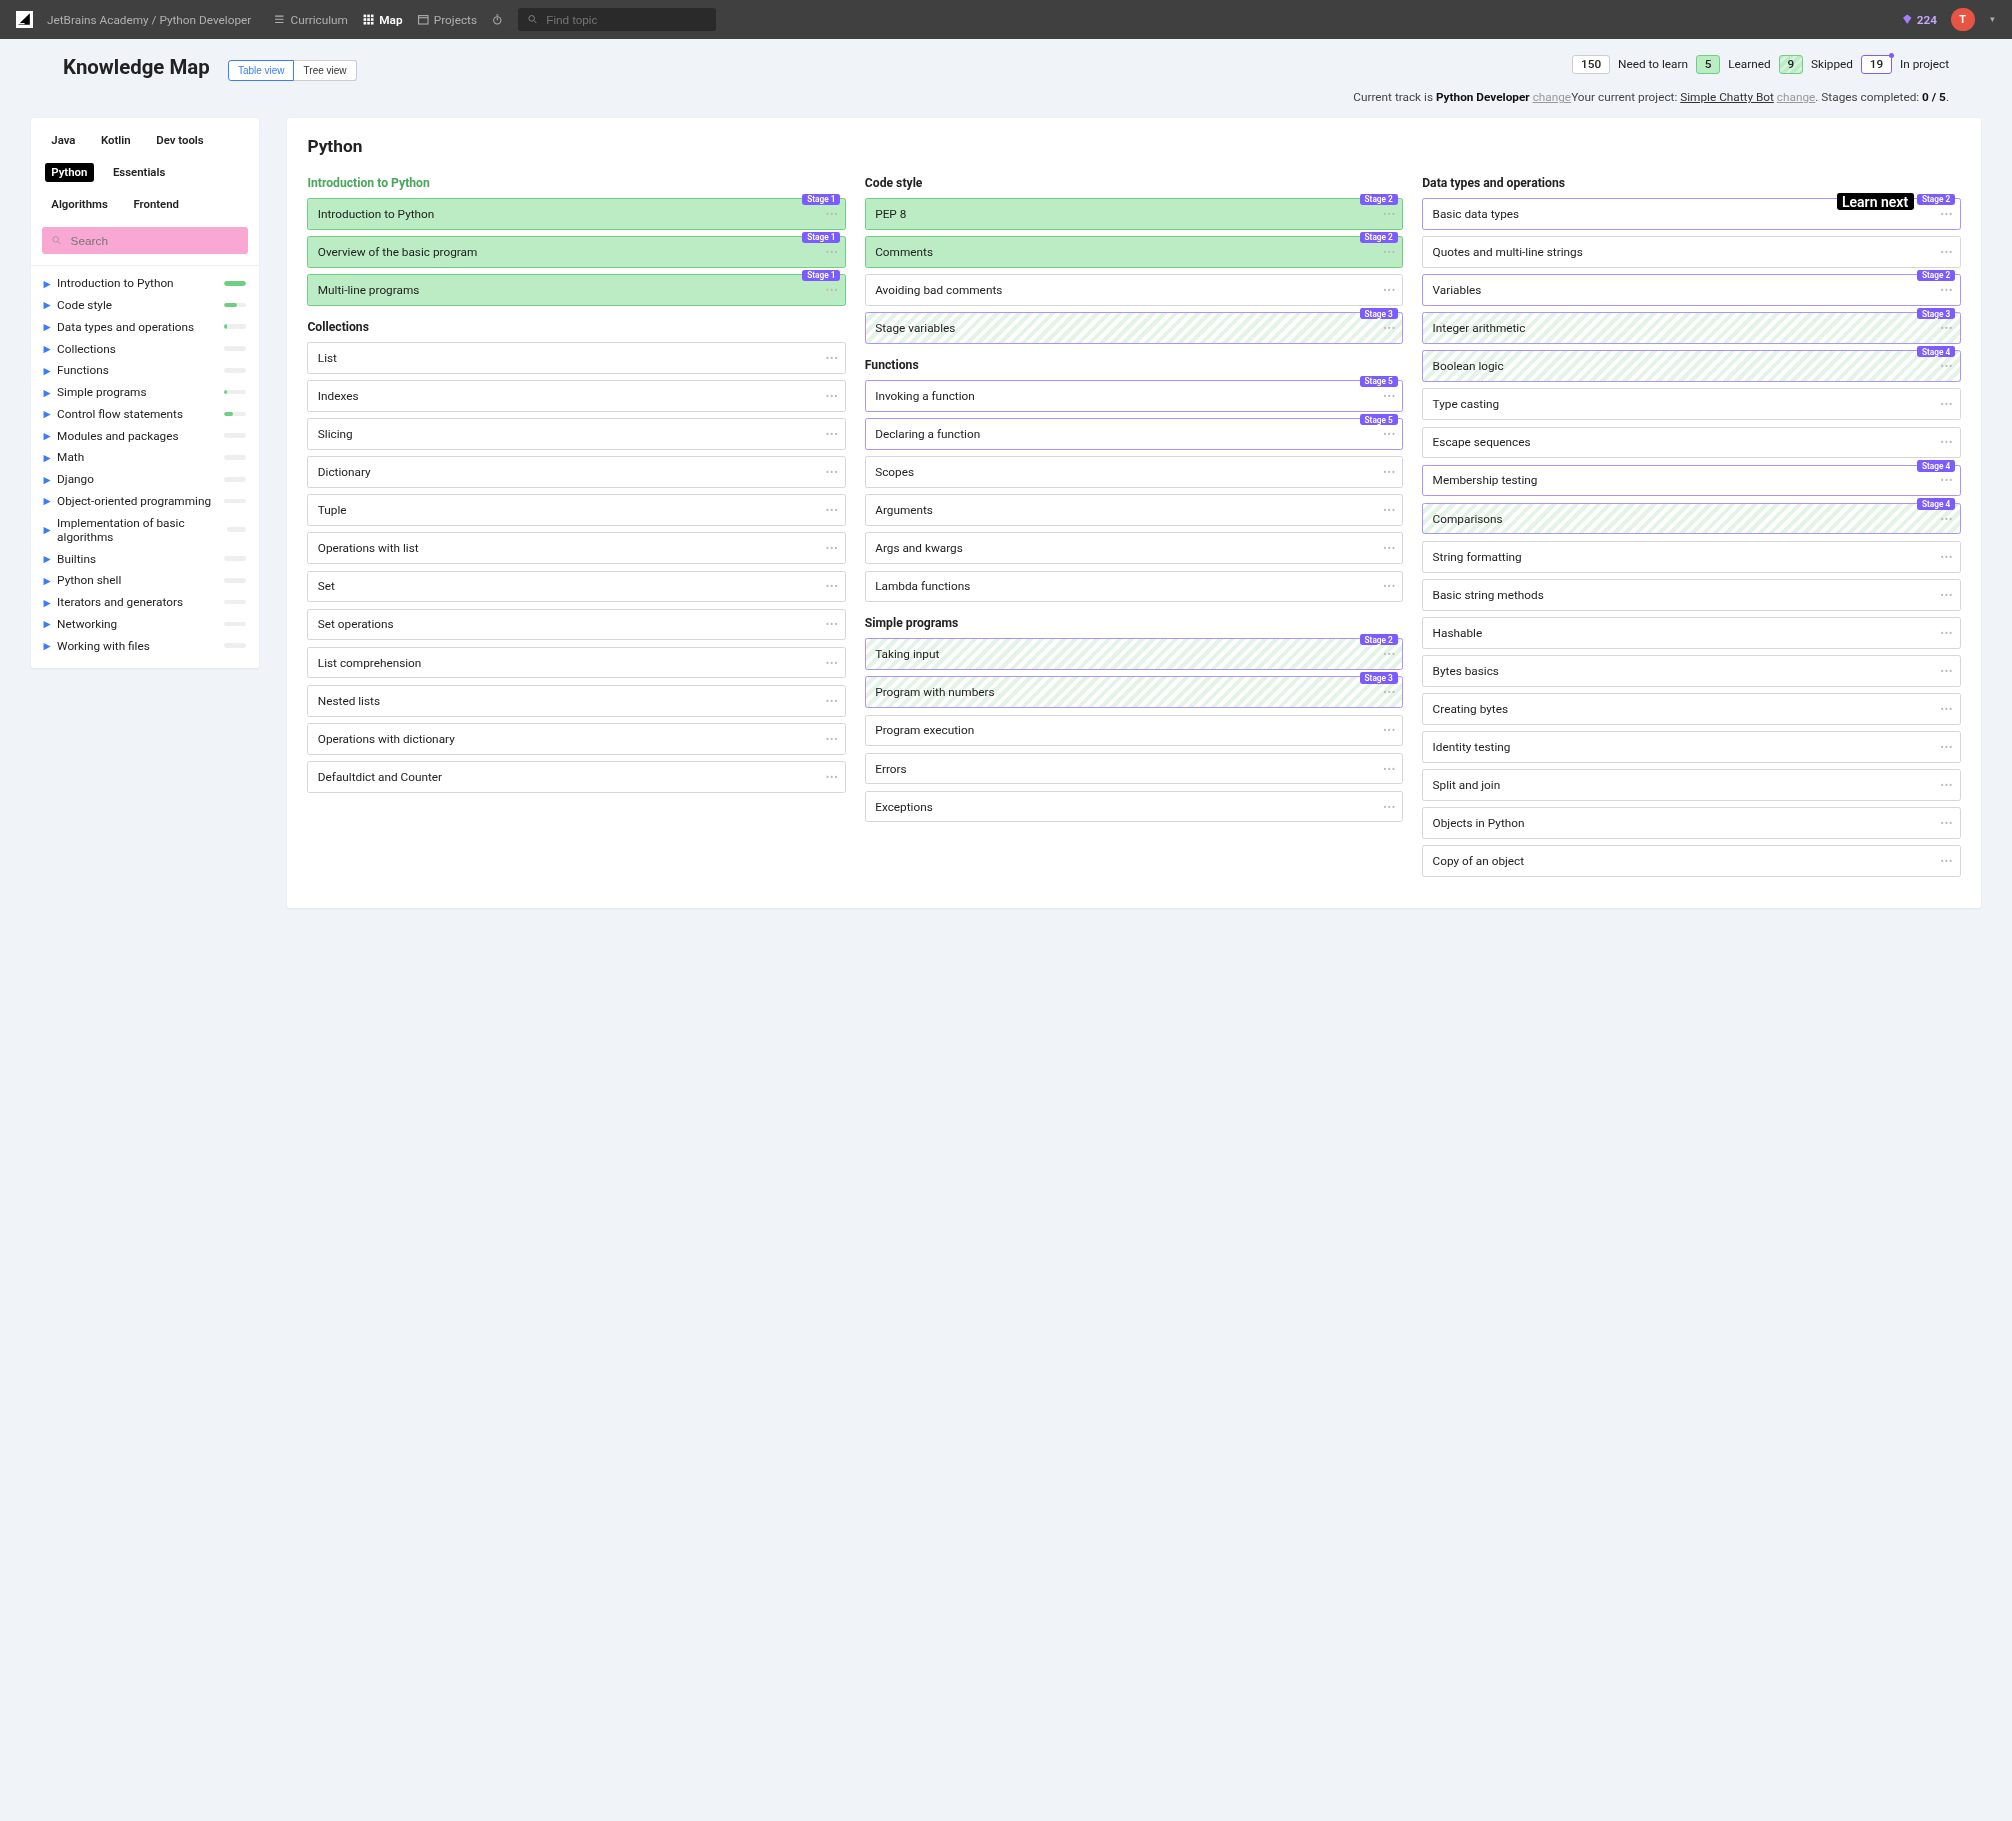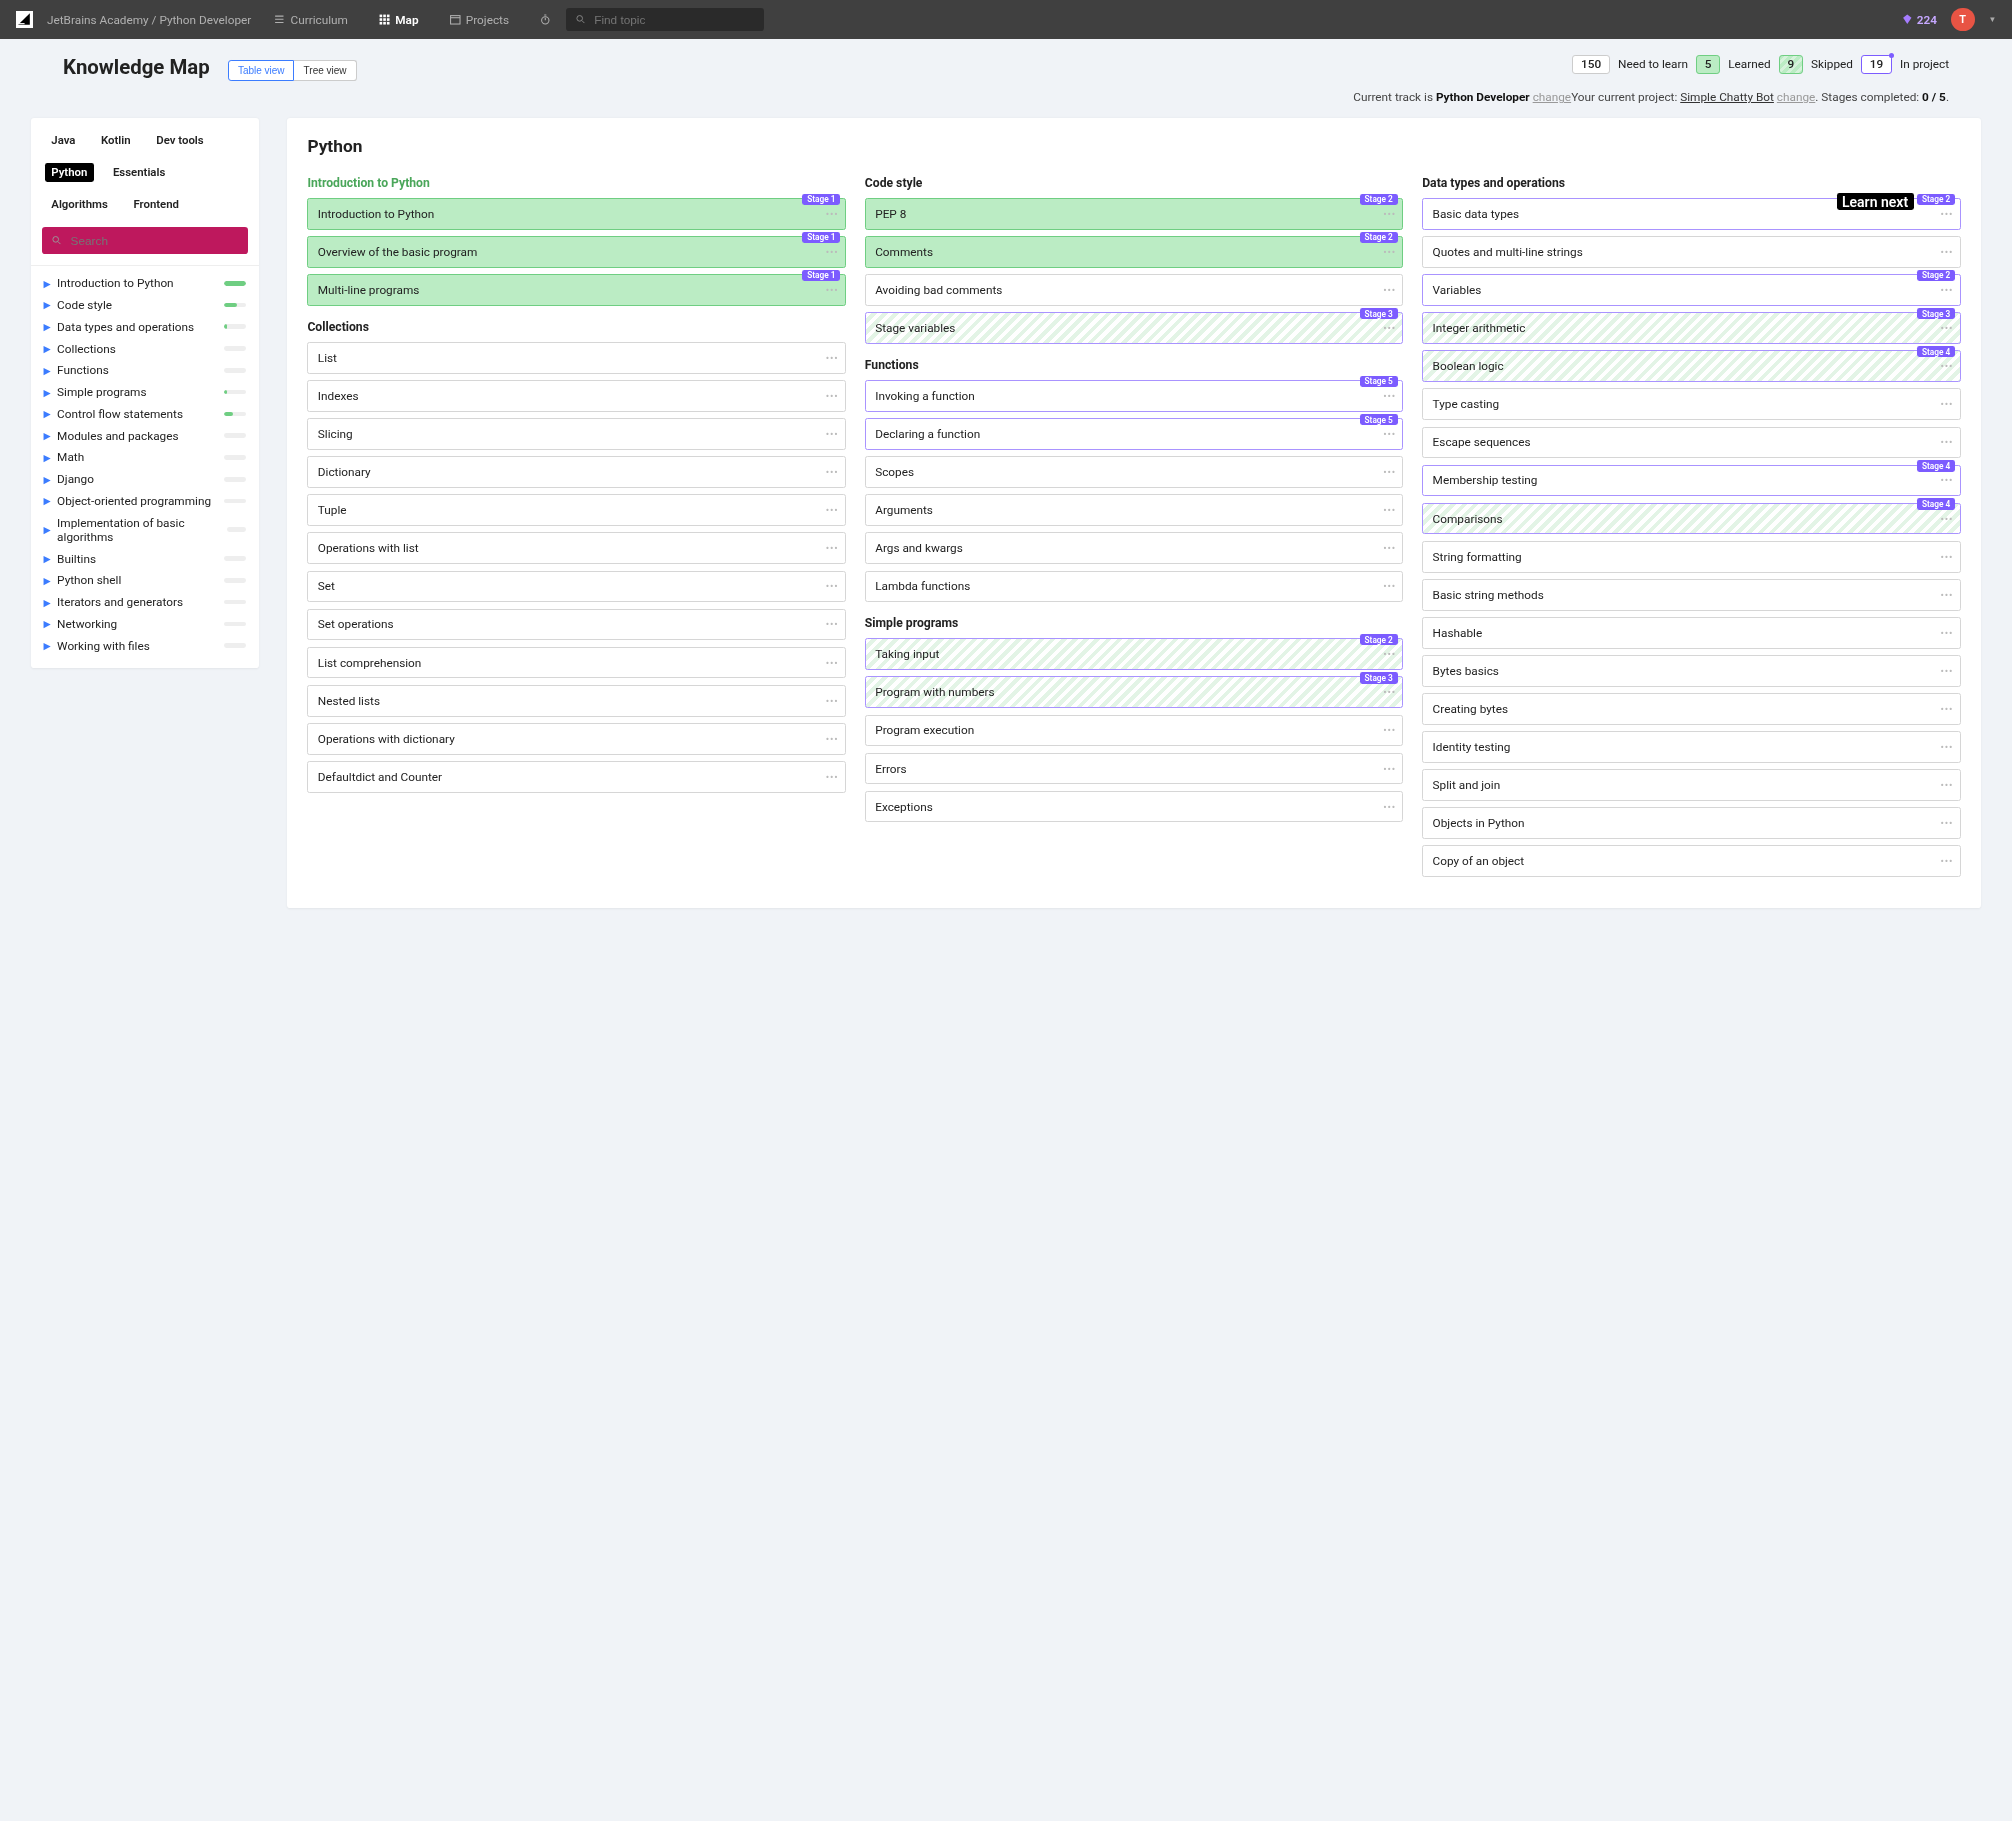--- a/index.html
+++ b/index.html
@@ -3,21 +3,21 @@
 <meta charset="utf-8">
 <style>
   * { box-sizing: border-box; margin: 0; padding: 0; }
   body { font-family: -apple-system, BlinkMacSystemFont, "Segoe UI", Roboto, sans-serif; background: #f0f3f7; color: #222; font-size: 11.8px; }
   
   
   .topbar { background: #404040; height: 39px; display: flex; align-items: center; padding: 0 15.7px; gap: 14px; color: #b0b0b0; }
   .logo { width: 17.3px; height: 17.3px; background: #fff; display: flex; align-items: center; justify-content: center; }
   .logo svg { width: 14px; height: 14px; }
   .breadcrumb { color: #b0b0b0; font-size: 11.8px; }
-  .topnav { display: flex; gap: 30px; margin-left: 7.9px; }
+  .topnav { display: flex; gap: 14px; margin-left: 7.9px; }
   .topnav-item { display: flex; align-items: center; gap: 4.7px; cursor: pointer; color: #b0b0b0; }
   .topnav-item.active { color: #fff; font-weight: 600; }
   .search-wrap { background: #2a2a2a; border-radius: 3.1px; padding: 4.7px 9.4px; display: flex; align-items: center; gap: 7.9px; width: 198px; }
   .search-wrap input { background: transparent; border: none; color: #aaa; font-size: 11.8px; outline: none; width: 100%; }
   .spacer { flex: 1; }
   .gems { display: flex; align-items: center; gap: 3.1px; color: #c6a8ff; font-weight: 600; }
   .avatar { width: 23.6px; height: 23.6px; border-radius: 50%; background: #e85444; color: #fff; display: flex; align-items: center; justify-content: center; font-weight: 600; font-size: 11px; }
   .caret { font-size: 7.9px; color: #aaa; }
 
   
@@ -41,21 +41,21 @@
   .link-change { color: #999; text-decoration: underline; cursor: pointer; }
 
   
   .main { display: flex; gap: 28px; padding: 0 31px 31px; align-items: flex-start; }
 
   
   .sidebar { width: 228px; background: #fff; border-radius: 3.1px; box-shadow: 0 0.8px 2.4px rgba(0,0,0,0.06); padding-bottom: 11px; }
   .side-tabs { display: flex; flex-wrap: wrap; gap: 13px; padding: 12.6px 14px 9.4px; }
   .side-tab { font-size: 11.4px; font-weight: 600; cursor: pointer; padding: 2.4px 6.3px; border-radius: 2.4px; }
   .side-tab.active { background: #000; color: #fff; }
-  .side-search { margin: 4.7px 11px; background: #be185d; border-radius: 3.1px; padding: 6.3px 9.4px; display: flex; align-items: center; gap: 7.9px; }
+  .side-search { margin: 4.7px 11px; background: #f9a8d4; border-radius: 3.1px; padding: 6.3px 9.4px; display: flex; align-items: center; gap: 7.9px; }
   .side-search input { border: none; background: transparent; outline: none; font-size: 11.8px; width: 100%; }
   .side-divider { border-top: 0.8px solid #eee; margin: 11px 0 6.3px; }
   .tree { padding: 0 11px; }
   .tree-item { display: flex; align-items: center; gap: 6.3px; padding: 3.9px 1.6px; cursor: pointer; font-size: 11.8px; }
   .tree-chevron { color: #3b7cff; font-size: 9.4px; }
   .tree-progress { margin-left: auto; width: 22px; height: 4.7px; background: #eee; border-radius: 2.4px; position: relative; overflow: hidden; }
   .tree-progress span { display: block; height: 100%; background: #6fce82; border-radius: 2.4px; }
 
   
   .content { flex: 1; background: #fff; border-radius: 3.1px; padding: 17.3px 20.4px 31px; box-shadow: 0 0.8px 2.4px rgba(0,0,0,0.06); position: relative; overflow: hidden; }

